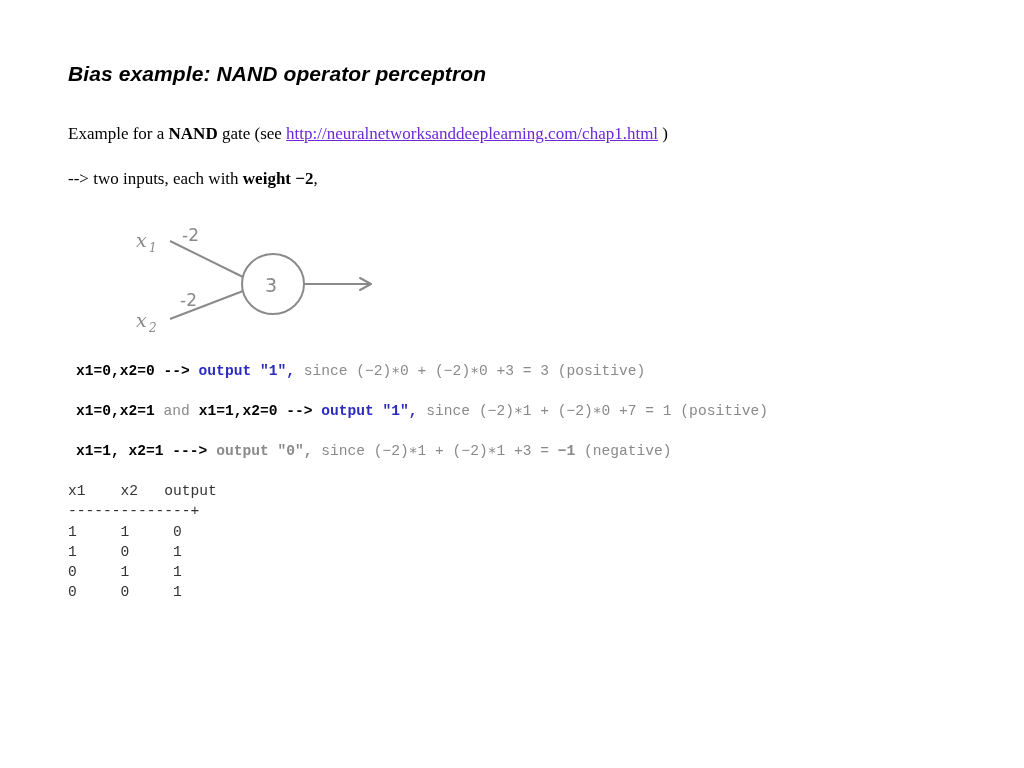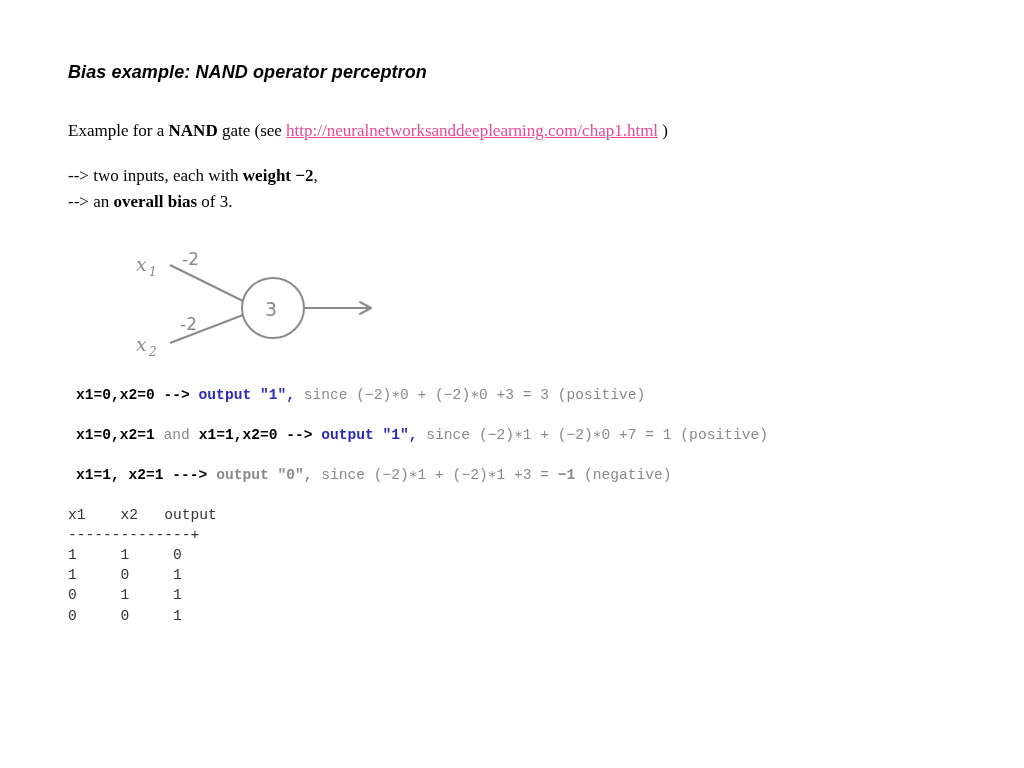--- a/index.html
+++ b/index.html
@@ -23,32 +23,32 @@
   .content {
     position: absolute;
     left: 68px;
     top: 62px;
     width: 890px;
   }
   .doc-title {
     font-family: "Liberation Sans", sans-serif;
     font-weight: bold;
     font-style: italic;
-    font-size: 18px;
+    font-size: 21px;
     letter-spacing: 0.1px;
     margin: 0 0 36px 0;
   }
   .para {
     font-family: "Liberation Serif", serif;
     font-size: 17px;
     line-height: 1.45;
     margin: 0 0 20px 0;
   }
   .para a {
-    color: #ec4899;
+    color: #6d28d9;
     text-decoration: underline;
   }
   .b { font-weight: bold; }
   .lines {
     margin: 0 0 8px 0;
   }
   .lines .para { margin-bottom: 2px; }
 
   
   .diagram {
@@ -101,21 +101,20 @@
 
 <div class="page">
   <div class="content">
 
     <div class="doc-title">Bias example: NAND operator perceptron</div>
 
     <p class="para"><span>Example for a </span><span class="b">NAND</span><span> gate  (see </span><a href="#">http://neuralnetworksanddeeplearning.com/chap1.html</a><span> )</span></p>
 
     <div class="lines">
       <p class="para"><span>--&gt; two inputs, each with </span><span class="b">weight −2</span><span>,</span></p>
-      <p class="para"><span>--&gt;  an </span><span class="b">overall bias</span><span> of 3.</span></p>
     </div>
 
     <div class="diagram">
       <svg width="330" height="120" viewBox="0 0 330 120" xmlns="http://www.w3.org/2000/svg">
         <g stroke="#8a8a8a" stroke-width="2" fill="none">
           <line x1="62" y1="22" x2="135" y2="58"></line>
           <line x1="62" y1="100" x2="135" y2="72"></line>
           <line x1="196" y1="65" x2="262" y2="65"></line>
           <polyline points="252,59 263,65 252,71" stroke-linejoin="round" stroke-linecap="round"></polyline>
           <ellipse cx="165" cy="65" rx="31" ry="30"></ellipse>

